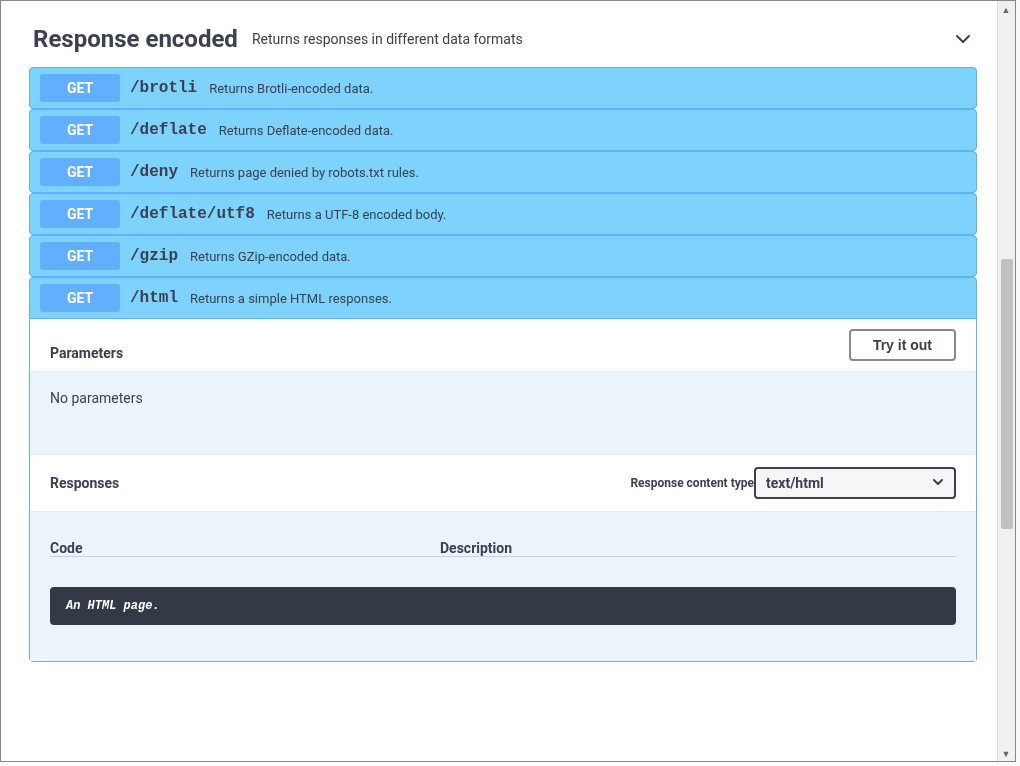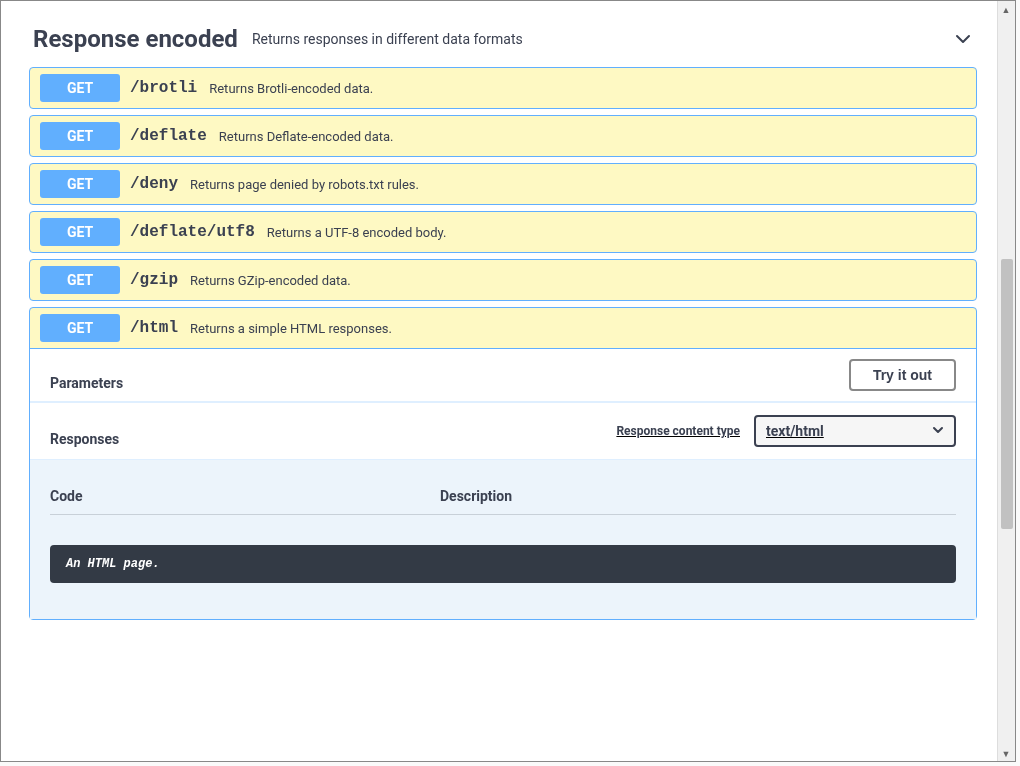--- a/index.html
+++ b/index.html
@@ -45,23 +45,23 @@
   }
   .collapse-icon {
     width: 20px;
     height: 20px;
     display: flex;
     align-items: center;
     justify-content: center;
   }
   .endpoint {
     border: 1px solid #61affe;
-    background: #fef9c3;
+    background: #7dd3fc;
     border-radius: 4px;
-    margin-bottom: 6px;
+    margin-bottom: 0;
   }
   .endpoint-summary {
     display: flex;
     align-items: center;
     padding: 6px 10px;
     cursor: pointer;
   }
   .method-badge {
     background: #61affe;
     color: #fff;
@@ -114,37 +114,36 @@
     color: #3b4151;
     cursor: pointer;
   }
   .params-body {
     padding: 18px 20px 48px 20px;
     font-size: 14px;
     color: #3b4151;
   }
   .responses-header {
     display: flex;
-    align-items: flex-end;
+    align-items: center;
     justify-content: space-between;
     padding: 12px 20px;
     background: #fff;
     border-top: 1px solid rgba(97,175,254,0.2);
     border-bottom: 1px solid rgba(97,175,254,0.2);
   }
   .resp-title {
     font-size: 14px;
     font-weight: 700;
     color: #3b4151;
   }
   .content-type-wrap {
     display: flex;
     align-items: center;
-    gap: 14px;
-    text-decoration: underline;
+    gap: 0;
   }
   .content-type-label {
     font-size: 12px;
     font-weight: 700;
     color: #3b4151;
   }
   .content-type-select {
     border: 2px solid #3b4151;
     border-radius: 4px;
     background: #f6f6f6;
@@ -175,21 +174,20 @@
   }
   .resp-desc-col {
     flex: 1;
     font-size: 14px;
     color: #3b4151;
   }
   .resp-header-row {
     font-weight: 700;
     margin-bottom: 28px;
     border-bottom: 1px solid rgba(59,65,81,0.2);
-    padding-bottom: 10px;
   }
   .resp-header-row .resp-code-col,
   .resp-header-row .resp-desc-col {
     font-weight: 700;
   }
   .resp-data-row {
     margin-bottom: 16px;
   }
   .resp-example {
     background: #333a45;
@@ -294,20 +292,23 @@
       <div class="endpoint-summary">
         <span class="method-badge">GET</span>
         <span class="endpoint-path">/html</span>
         <span class="endpoint-desc">Returns a simple HTML responses.</span>
       </div>
       <div class="endpoint-body">
 
         <div class="params-header">
           <span class="params-title">Parameters</span>
           <button class="try-button">Try it out</button>
+        </div>
+        <div class="params-body">
+          <span>No parameters</span>
         </div>
 
         <div class="responses-header">
           <span class="resp-title">Responses</span>
           <div class="content-type-wrap">
             <span class="content-type-label">Response content type</span>
             <div class="content-type-select">
               <span>text/html</span>
               <span class="select-chevron">
                 <svg width="12" height="12" viewBox="0 0 12 12">

